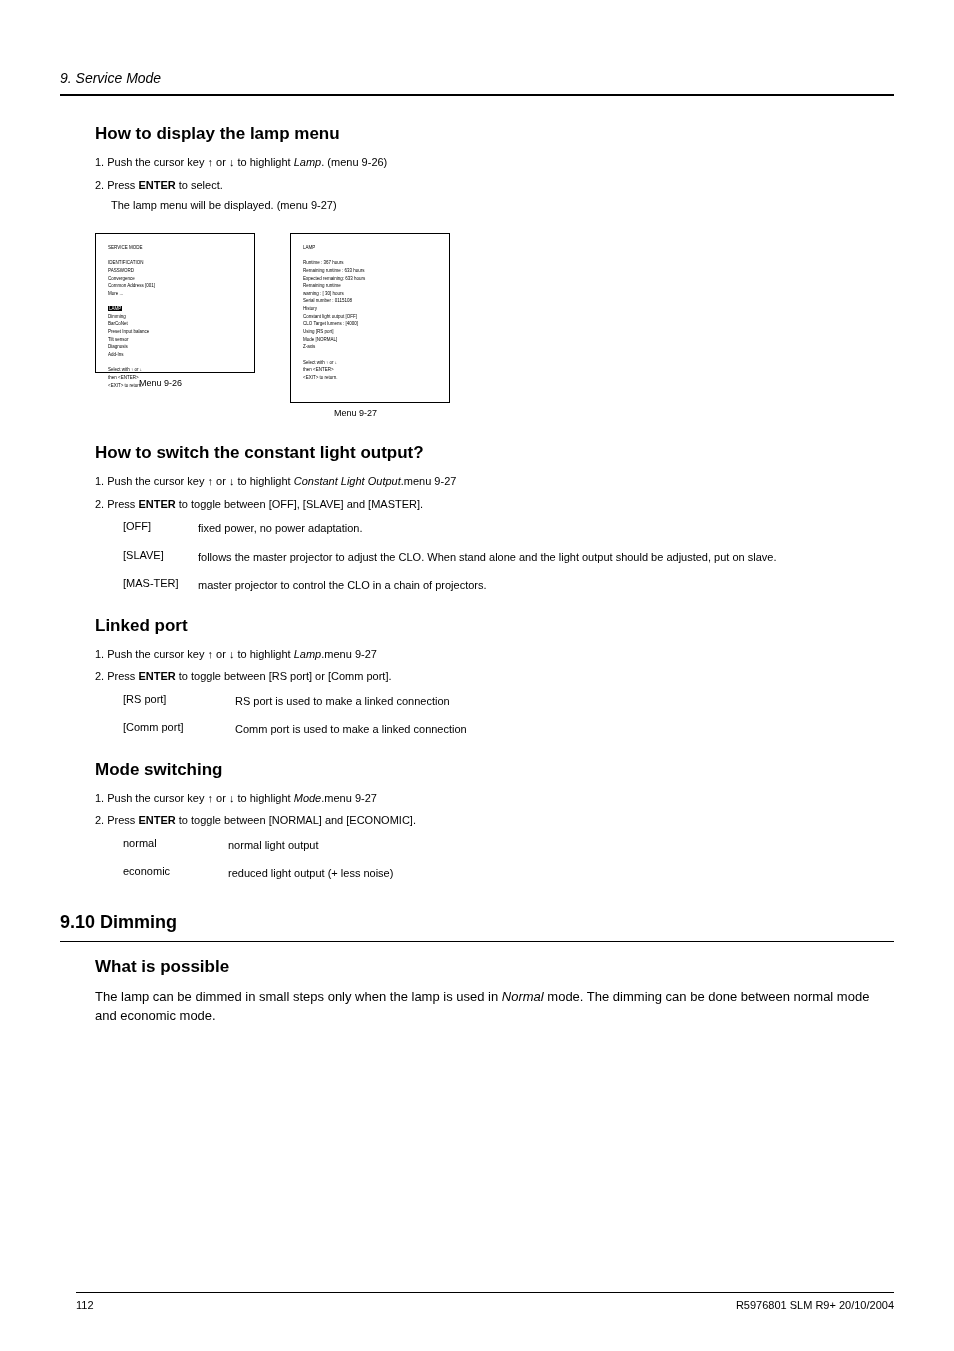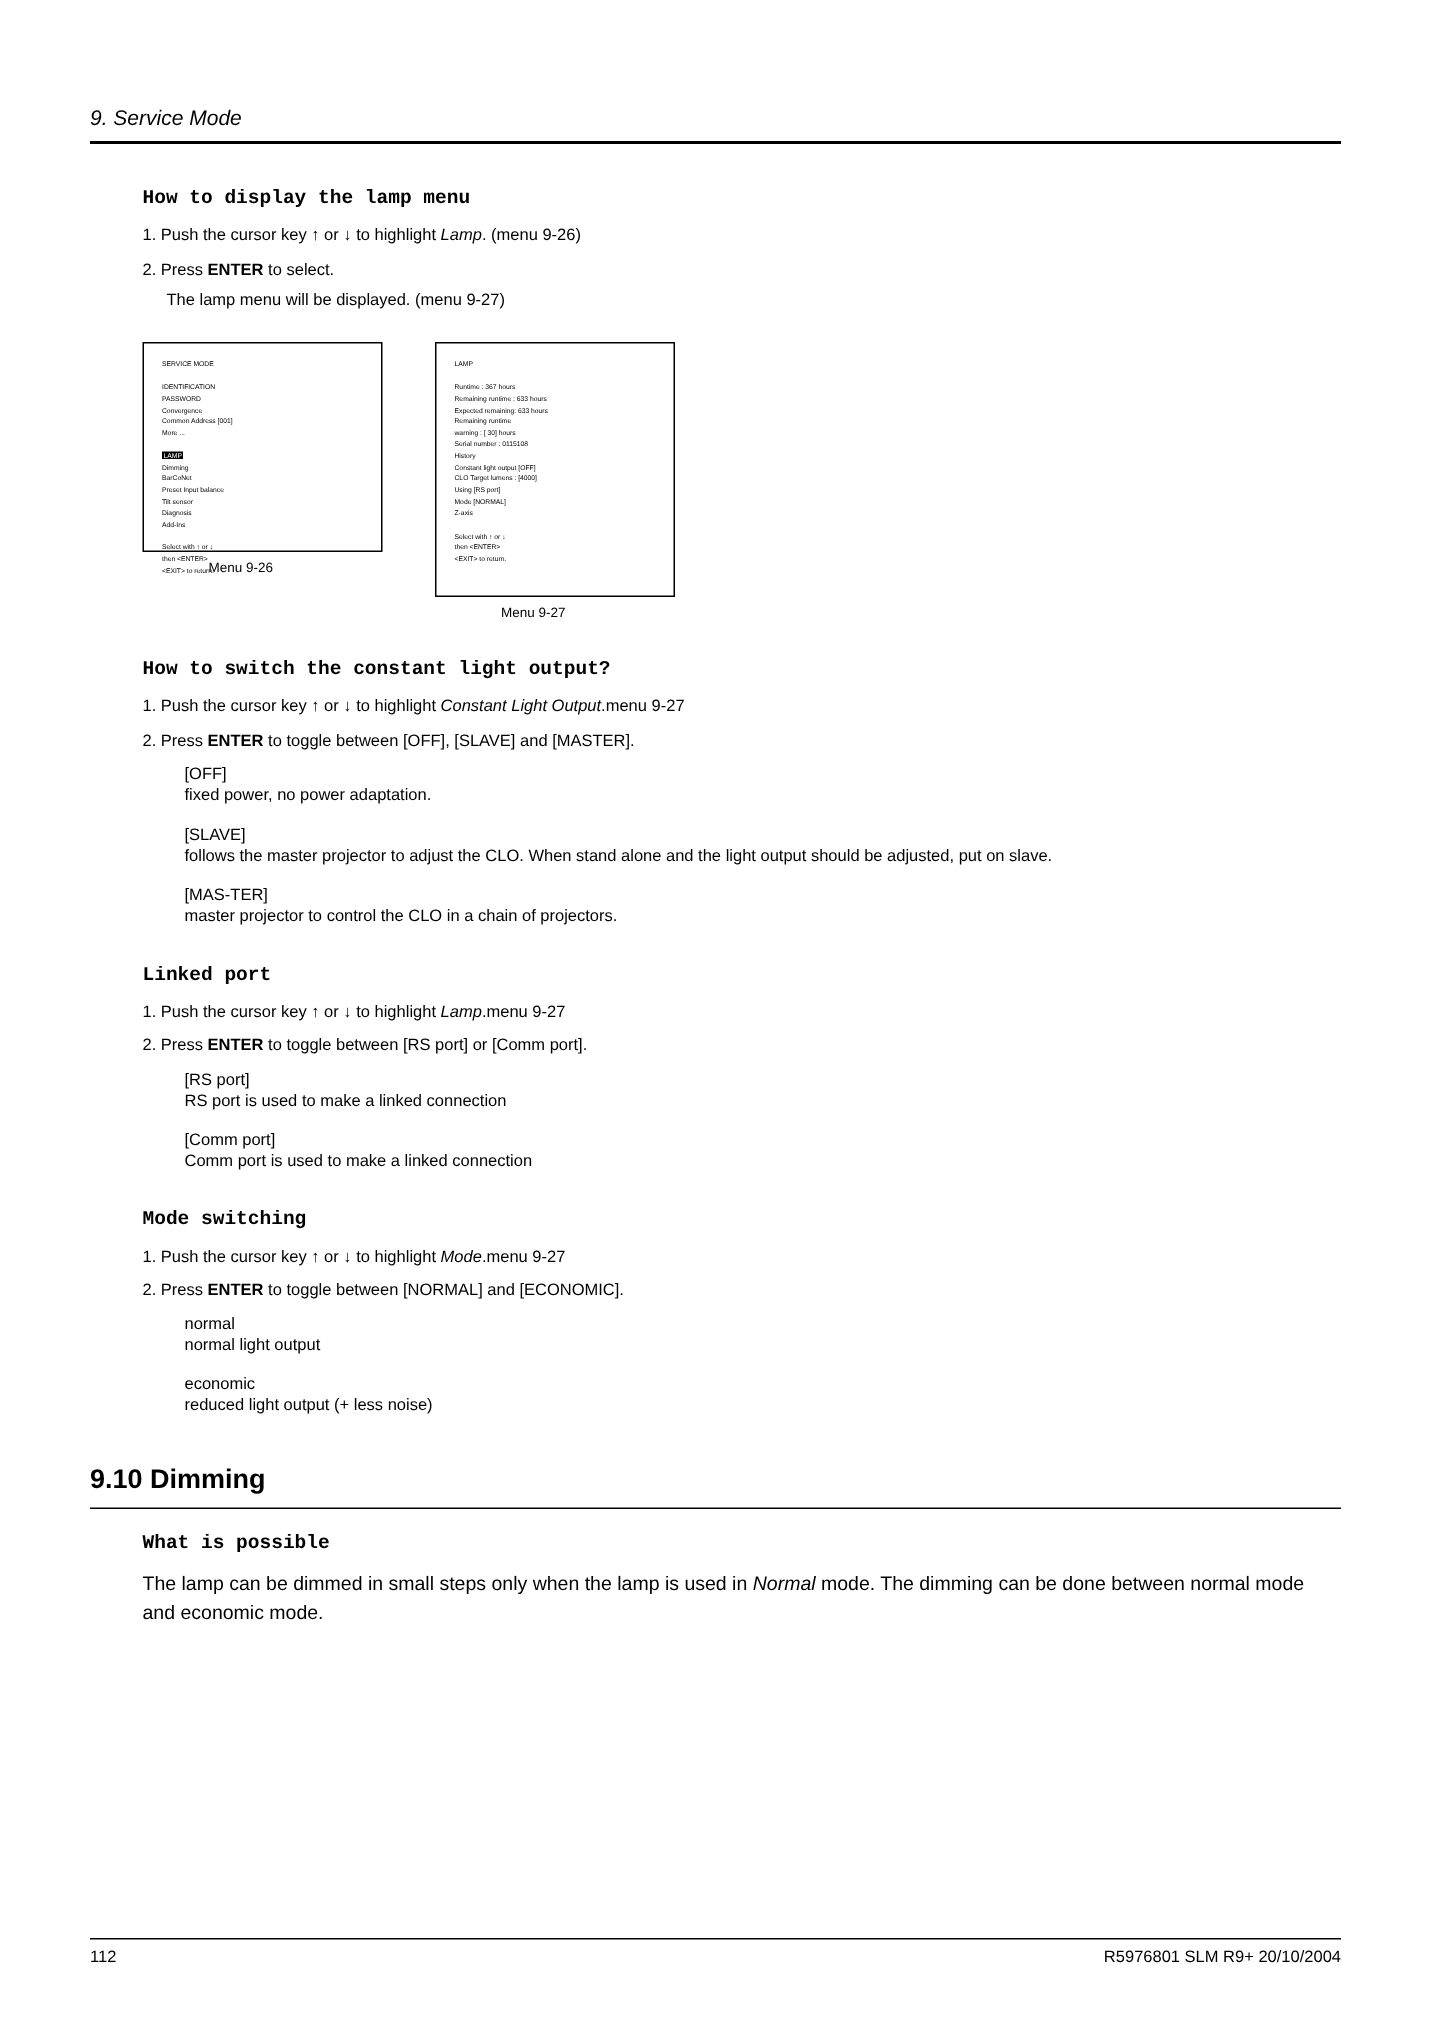--- a/index.html
+++ b/index.html
@@ -24,23 +24,22 @@
   .header-rule {
     border-top: 2px solid #000;
     margin-bottom: 28px;
   }
   .content-block {
     margin-left: 35px;
     margin-bottom: 22px;
   }
   .subheading {
     font-weight: bold;
-    font-size: 13px;
+    font-size: 17px;
     margin-bottom: 10px;
-    font-family: Liberation Mono, monospace;
   }
   .step {
     font-size: 11px;
     margin-bottom: 6px;
     line-height: 1.5;
   }
   .step-indent {
     margin-left: 16px;
     font-size: 11px;
     margin-bottom: 8px;
@@ -88,21 +87,20 @@
     flex-direction: column;
   }
   .def-table {
     margin-left: 28px;
     margin-top: 8px;
     font-size: 11px;
   }
   .def-row {
     display: flex;
     margin-bottom: 12px;
-    flex-direction: column;
   }
   .def-term {
     width: 75px;
     flex-shrink: 0;
   }
   .def-term-wide {
     width: 112px;
   }
   .def-term-med {
     width: 105px;
@@ -122,21 +120,21 @@
     margin-bottom: 15px;
   }
   .para {
     font-size: 13px;
     line-height: 1.5;
     margin-bottom: 8px;
   }
   .footer {
     position: absolute;
     bottom: 40px;
-    left: 60px;
+    left: 76px;
     right: 60px;
   }
   .footer-rule {
     border-top: 1px solid #000;
     margin-bottom: 6px;
   }
   .footer-row {
     display: flex;
     justify-content: space-between;
     font-size: 11px;

